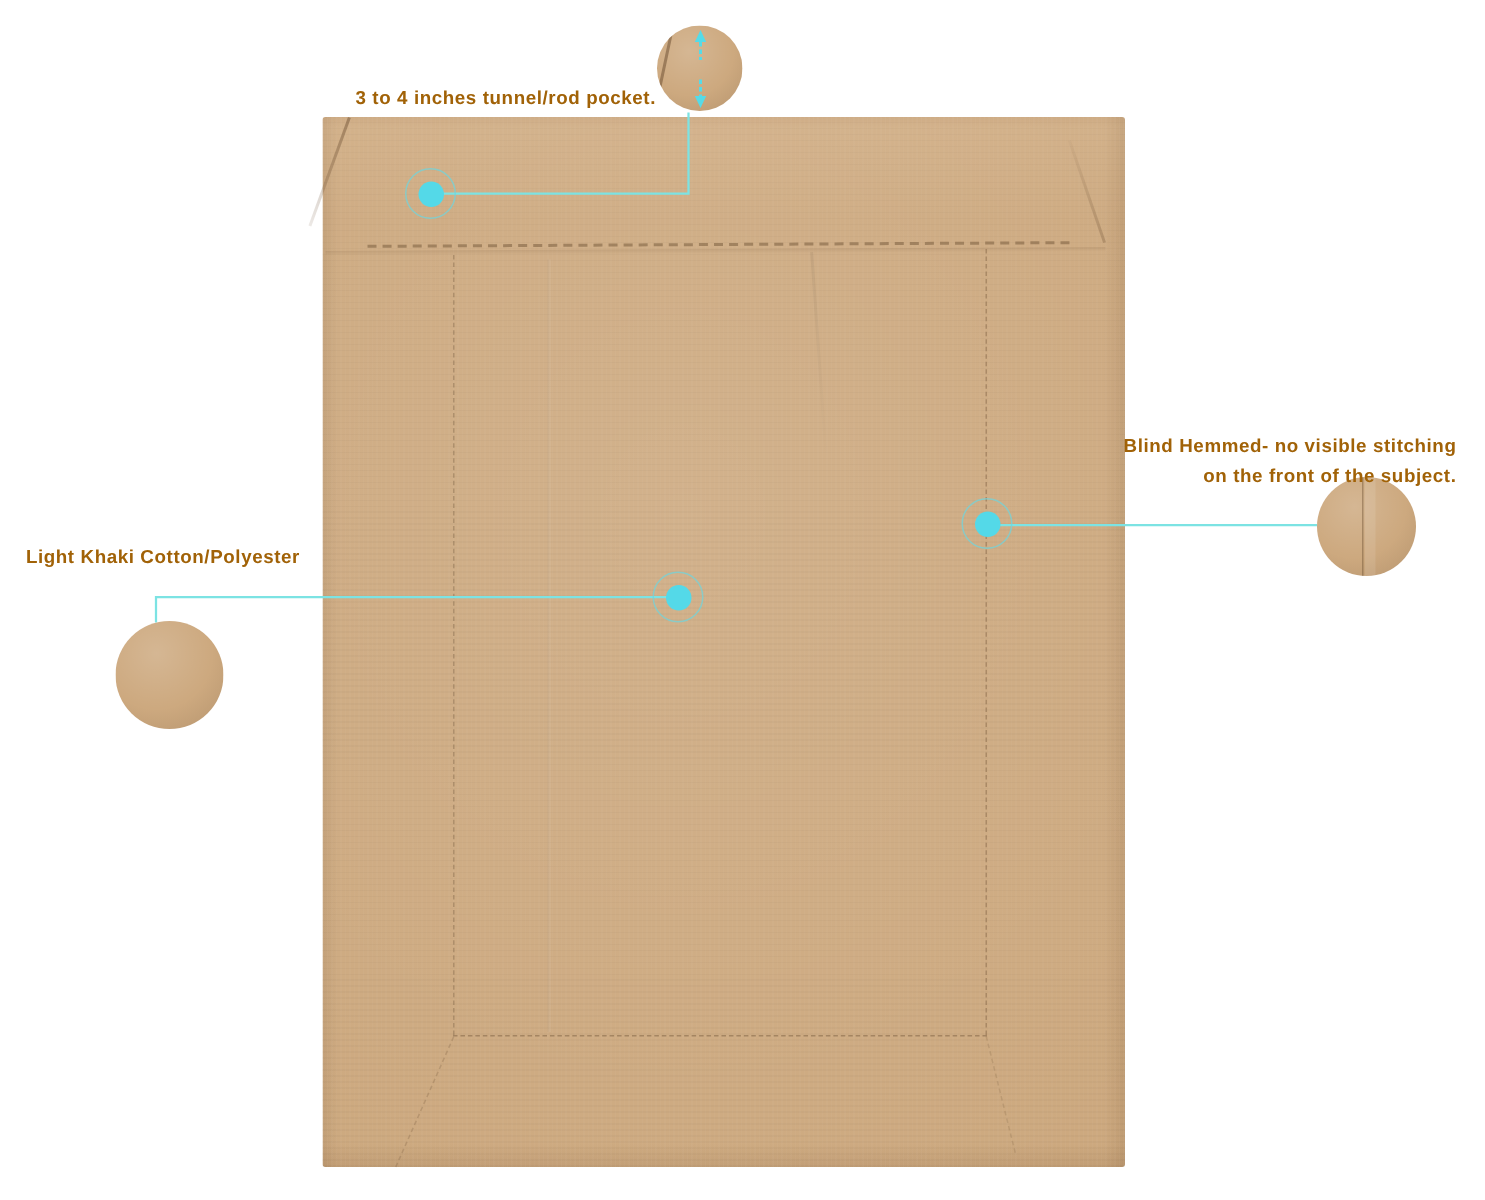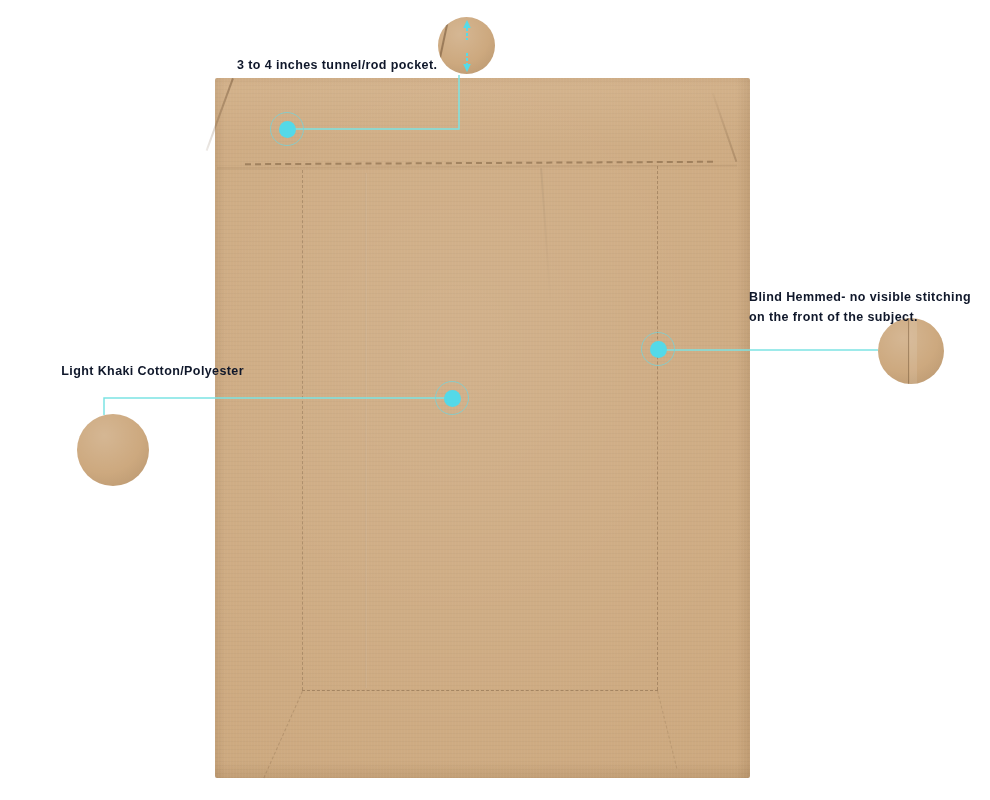--- a/index.html
+++ b/index.html
@@ -68,25 +68,25 @@
       #cda97f;}
   .detail-rod{left:438px;top:17px;width:57px;height:57px;}
   .detail-hem{left:878px;top:318px;width:66px;height:66px;}
   .detail-lining{left:77px;top:414px;width:72px;height:72px;}
   .detail-rod .seam-diag{position:absolute;left:9px;top:3px;width:1.5px;height:52px;
     background:rgba(104,74,46,.50);transform:rotate(12deg);transform-origin:top left;}
   .detail-hem .seam-v{position:absolute;left:45%;top:0;bottom:0;width:1px;background:rgba(112,82,52,.46);}
   .detail-hem .seam-hl{position:absolute;left:calc(45% + 2px);top:0;bottom:0;width:7px;background:rgba(255,255,255,.10);}
   .measure-arrows{position:absolute;left:0;top:0;}
   
-  .label{position:absolute;color:#0f172a;font-weight:bold;font-size:12.5px;
+  .label{position:absolute;color:#a16207;font-weight:bold;font-size:12.5px;
     letter-spacing:.4px;white-space:nowrap;}
   .label-rod{left:237px;top:58px;}
-  .label-hem{right:19px;top:287px;line-height:20px;}
-  .label-lining{right:746px;top:360px;text-align:right;line-height:22px;}
+  .label-hem{right:19px;top:287px;text-align:right;line-height:20px;}
+  .label-lining{right:790px;top:360px;text-align:right;line-height:22px;}
   .label span{display:block;}
 </style>
 </head>
 <body>
 
 <div class="stage">
 
   <div class="fabric">
     <div class="pocket-band"></div>
     <div class="fold-tl"></div>

